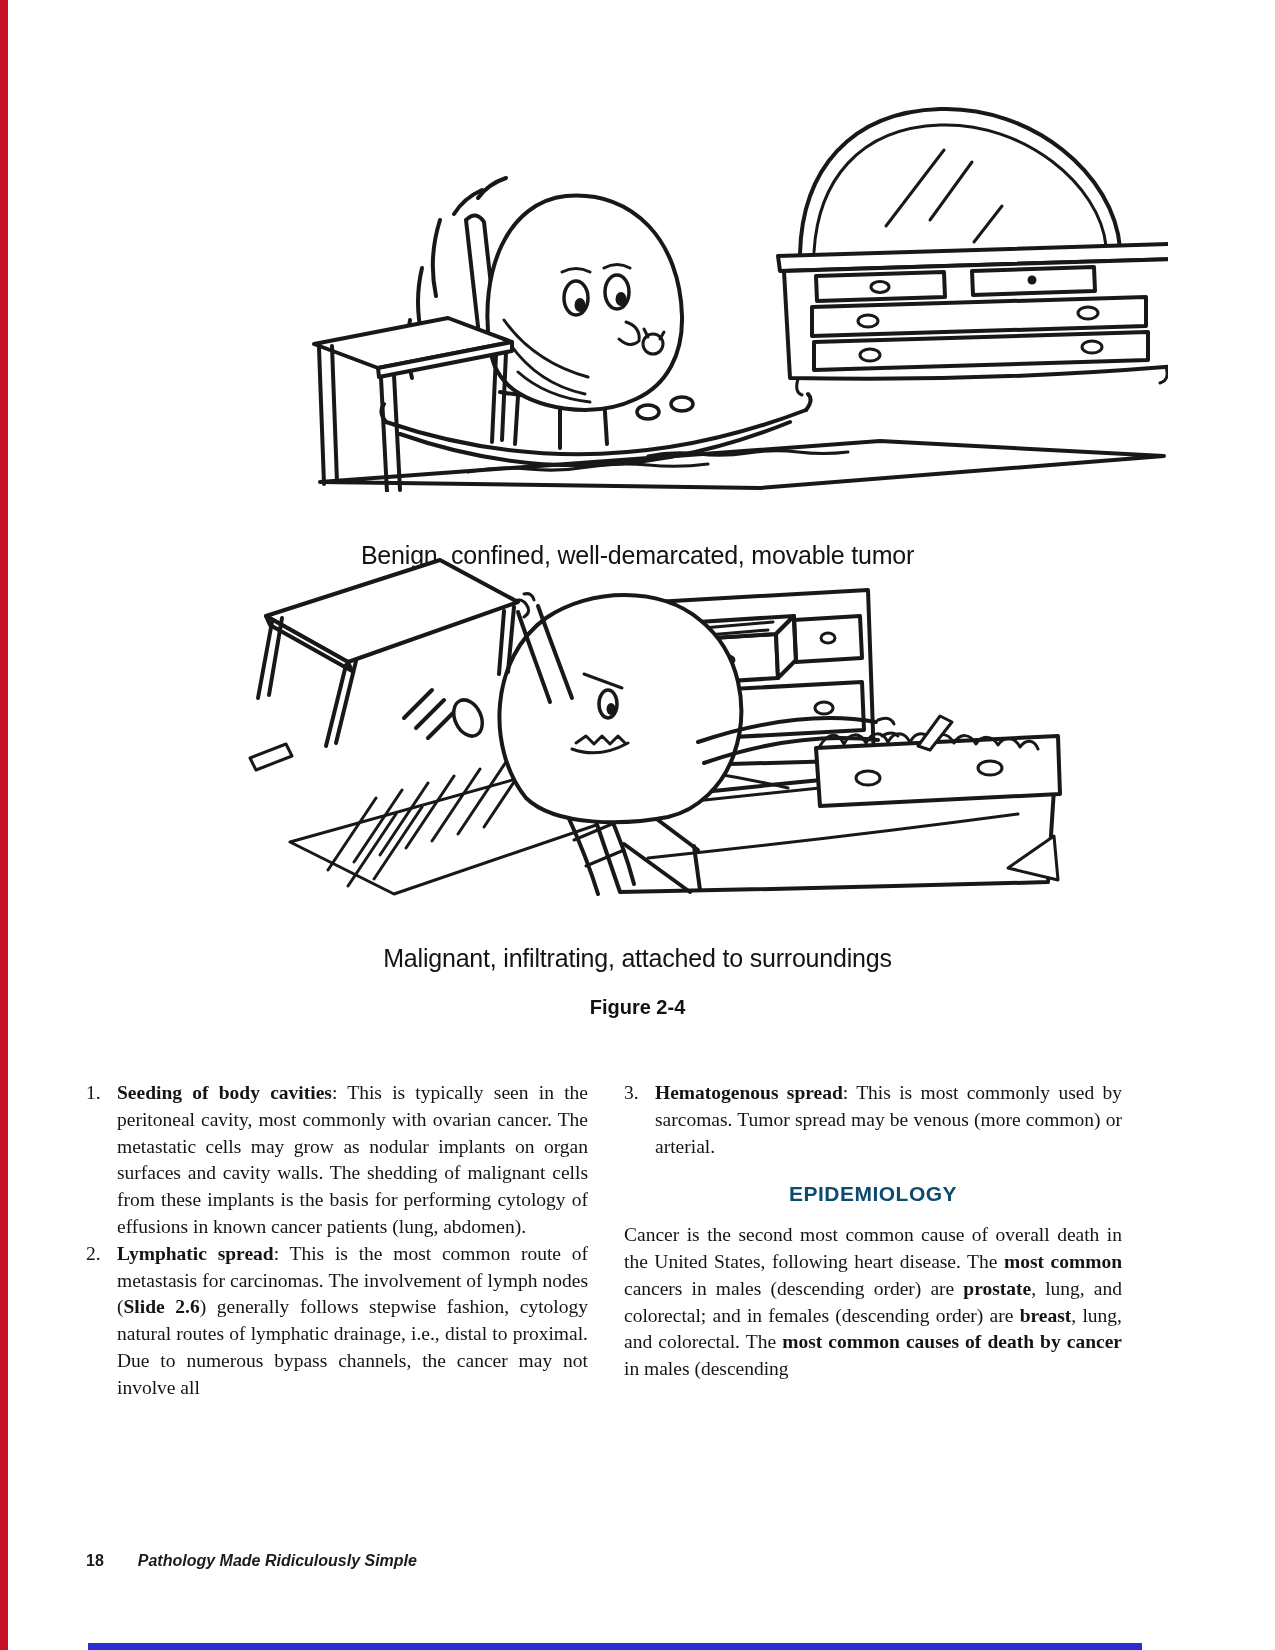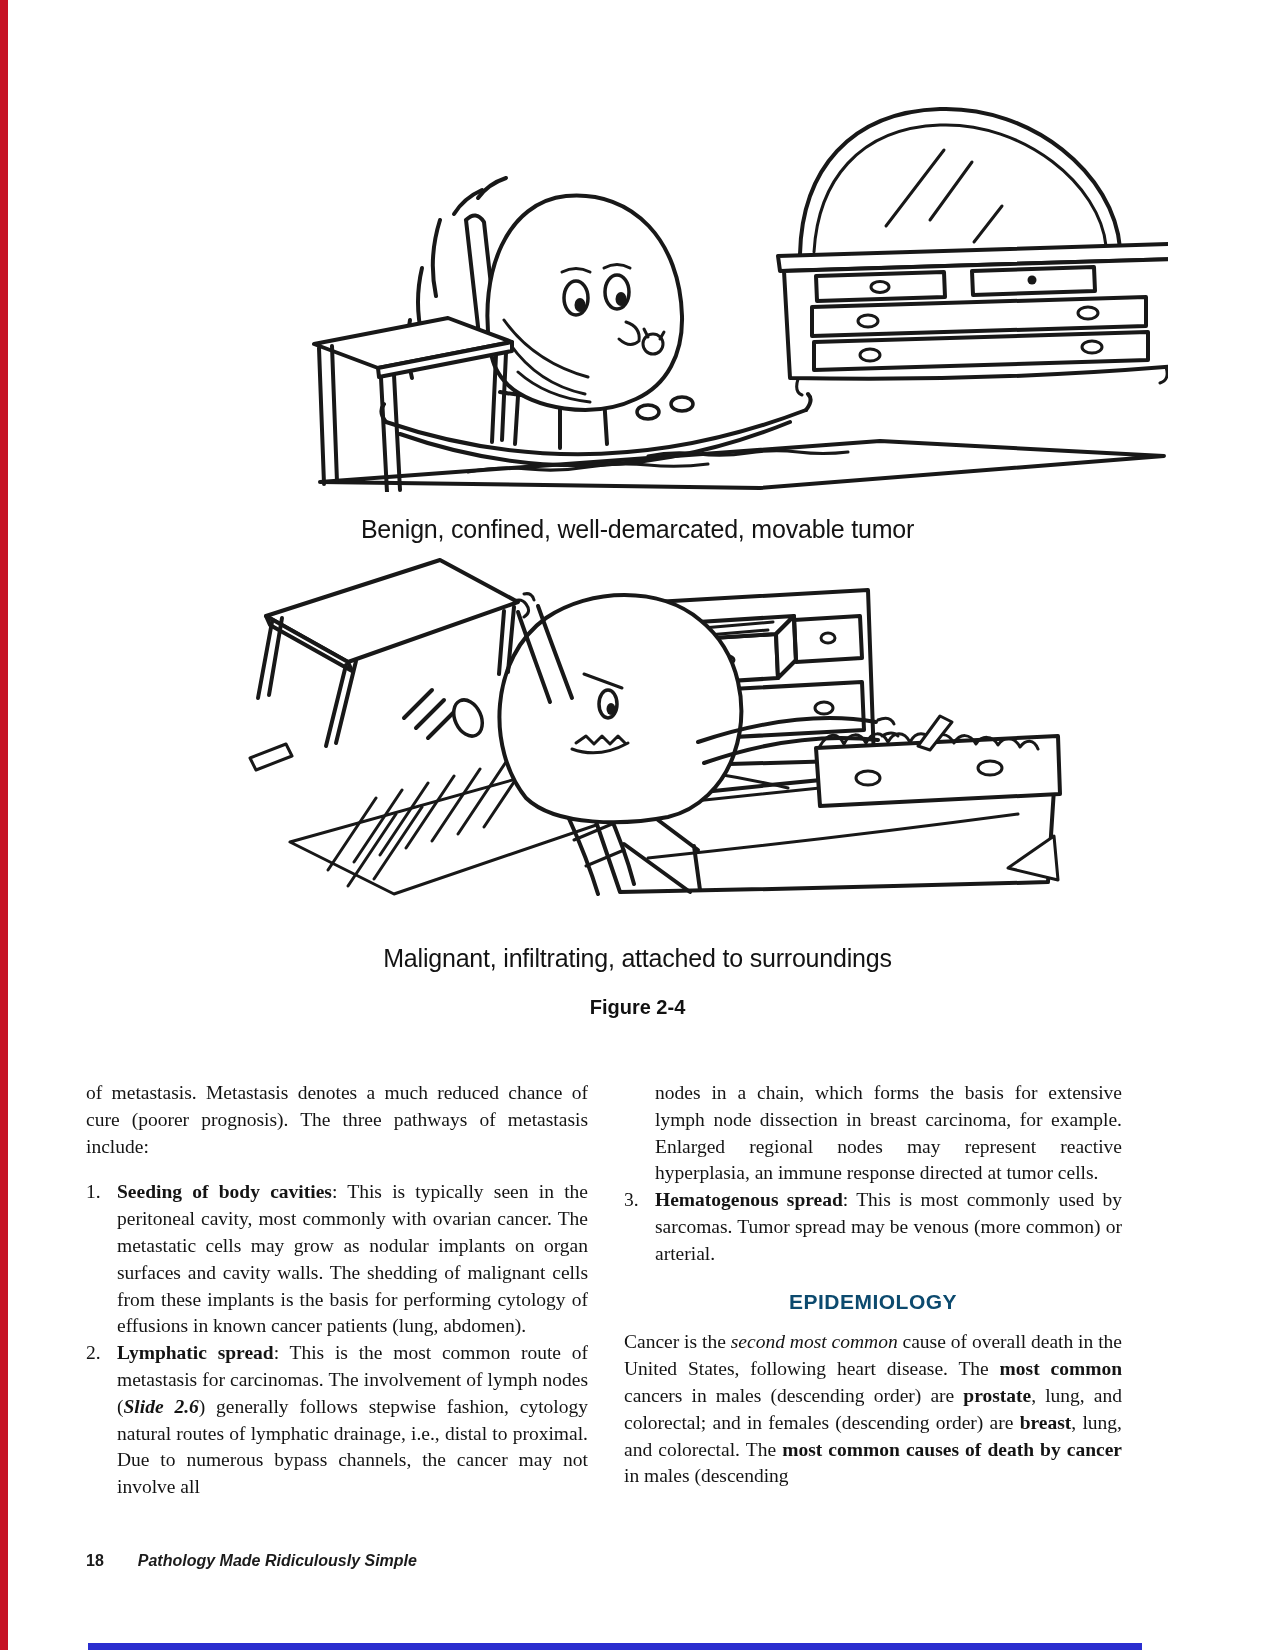--- a/index.html
+++ b/index.html
@@ -29,21 +29,21 @@
   .col{position:absolute;top:1080px;font-size:19.5px;line-height:26.8px;text-align:justify;}
   .col-left{left:86px;width:502px;}
   .col-right{left:624px;width:498px;}
   .para{margin:0;}
   .li{display:flex;margin:0;}
   .li .num{flex:0 0 31px;}
   .li .litext{flex:1;text-align:justify;}
   .gap-after{margin-bottom:19px;}
   .indent{margin-left:31px;}
   .b{font-weight:bold;}
-  .i{font-style:italic;}
+  .i{}
   .epi-heading{
     margin:21px 0 14px 0;text-align:center;
     font-family:"Liberation Sans","DejaVu Sans",sans-serif;
     font-size:21px;font-weight:bold;letter-spacing:0.5px;color:#0c4a6e;
   }
   .footer{
     position:absolute;left:86px;top:1552px;
     font-family:"Liberation Sans","DejaVu Sans",sans-serif;font-size:16px;color:#1b1b1b;
     display:flex;align-items:baseline;
   }
@@ -120,21 +120,21 @@
   <g>
     <path class="fillwhite" d="M226,252 L360,226 L424,250 L290,276 Z"></path>
     <path class="fillwhite" d="M290,276 L424,250 L424,259 L291,285 Z"></path>
     <path d="M231,256 L236,392 M244,254 L249,390"></path>
     <path d="M293,286 L299,400 M306,283 L312,398"></path>
     <path d="M418,261 L414,348 M408,263 L404,350"></path>
   </g>
 </svg>
 </div>
 
-<div class="caption" style="top:515px;">Benign, confined, well-demarcated, movable tumor</div>
+<div class="caption" style="top:541px;">Benign, confined, well-demarcated, movable tumor</div>
 
 <div class="fig" style="left:228px;top:550px;width:840px;height:346px;">
 <svg class="scene" width="840" height="346" viewBox="0 0 840 346">
 
   <g>
     <path class="thin" d="M62,292 L342,214 L424,256 L166,344 Z" fill="#fff"></path>
     <path class="thin" d="M100,320 L148,248 M126,312 L174,240 M152,305 L200,233 M178,298 L226,226 M204,291 L252,219 M230,284 L278,212 M120,336 L168,264 M146,329 L194,257 M256,277 L304,205"></path>
   </g>
 
   <g>
@@ -215,33 +215,31 @@
     <path d="M286,57 L280,122 M276,61 L271,124"></path>
   </g>
 </svg>
 </div>
 
 <div class="caption" style="top:944px;">Malignant, infiltrating, attached to surroundings</div>
 
 <div class="figlabel" style="top:996px;">Figure 2-4</div>
 
 <div class="col col-left">
-  <p class="para gap-after"><span>of metastasis. Metastasis denotes a much reduced chance of cure (poorer prognosis). The three pathways of metastasis include:</span></p>
   <div class="li">
     <span class="num">1.</span>
     <div class="litext"><span class="b">Seeding of body cavities</span><span>: This is typically seen in the peritoneal cavity, most commonly with ovarian cancer. The metastatic cells may grow as nodular implants on organ surfaces and cavity walls. The shedding of malignant cells from these implants is the basis for performing cytology of effusions in known cancer patients (lung, abdomen).</span></div>
   </div>
   <div class="li">
     <span class="num">2.</span>
     <div class="litext"><span class="b">Lymphatic spread</span><span>: This is the most common route of metastasis for carcinomas. The involvement of lymph nodes (</span><span class="b i">Slide 2.6</span><span>) generally follows stepwise fashion, cytology natural routes of lymphatic drainage, i.e., distal to proximal. Due to numerous bypass channels, the cancer may not involve all</span></div>
   </div>
 </div>
 
 <div class="col col-right">
-  <p class="para indent"><span>nodes in a chain, which forms the basis for extensive lymph node dissection in breast carcinoma, for example. Enlarged regional nodes may represent reactive hyperplasia, an immune response directed at tumor cells.</span></p>
   <div class="li">
     <span class="num">3.</span>
     <div class="litext"><span class="b">Hematogenous spread</span><span>: This is most commonly used by sarcomas. Tumor spread may be venous (more common) or arterial.</span></div>
   </div>
   <h2 class="epi-heading">EPIDEMIOLOGY</h2>
   <p class="para"><span>Cancer is the </span><span class="i">second most common</span><span> cause of overall death in the United States, following heart disease. The </span><span class="b">most common</span><span> cancers in males (descending order) are </span><span class="b">prostate</span><span>, lung, and colorectal; and in females (descending order) are </span><span class="b">breast</span><span>, lung, and colorectal. The </span><span class="b">most common causes of death by cancer</span><span> in males (descending</span></p>
 </div>
 
 <div class="footer">
   <span class="pnum">18</span>

